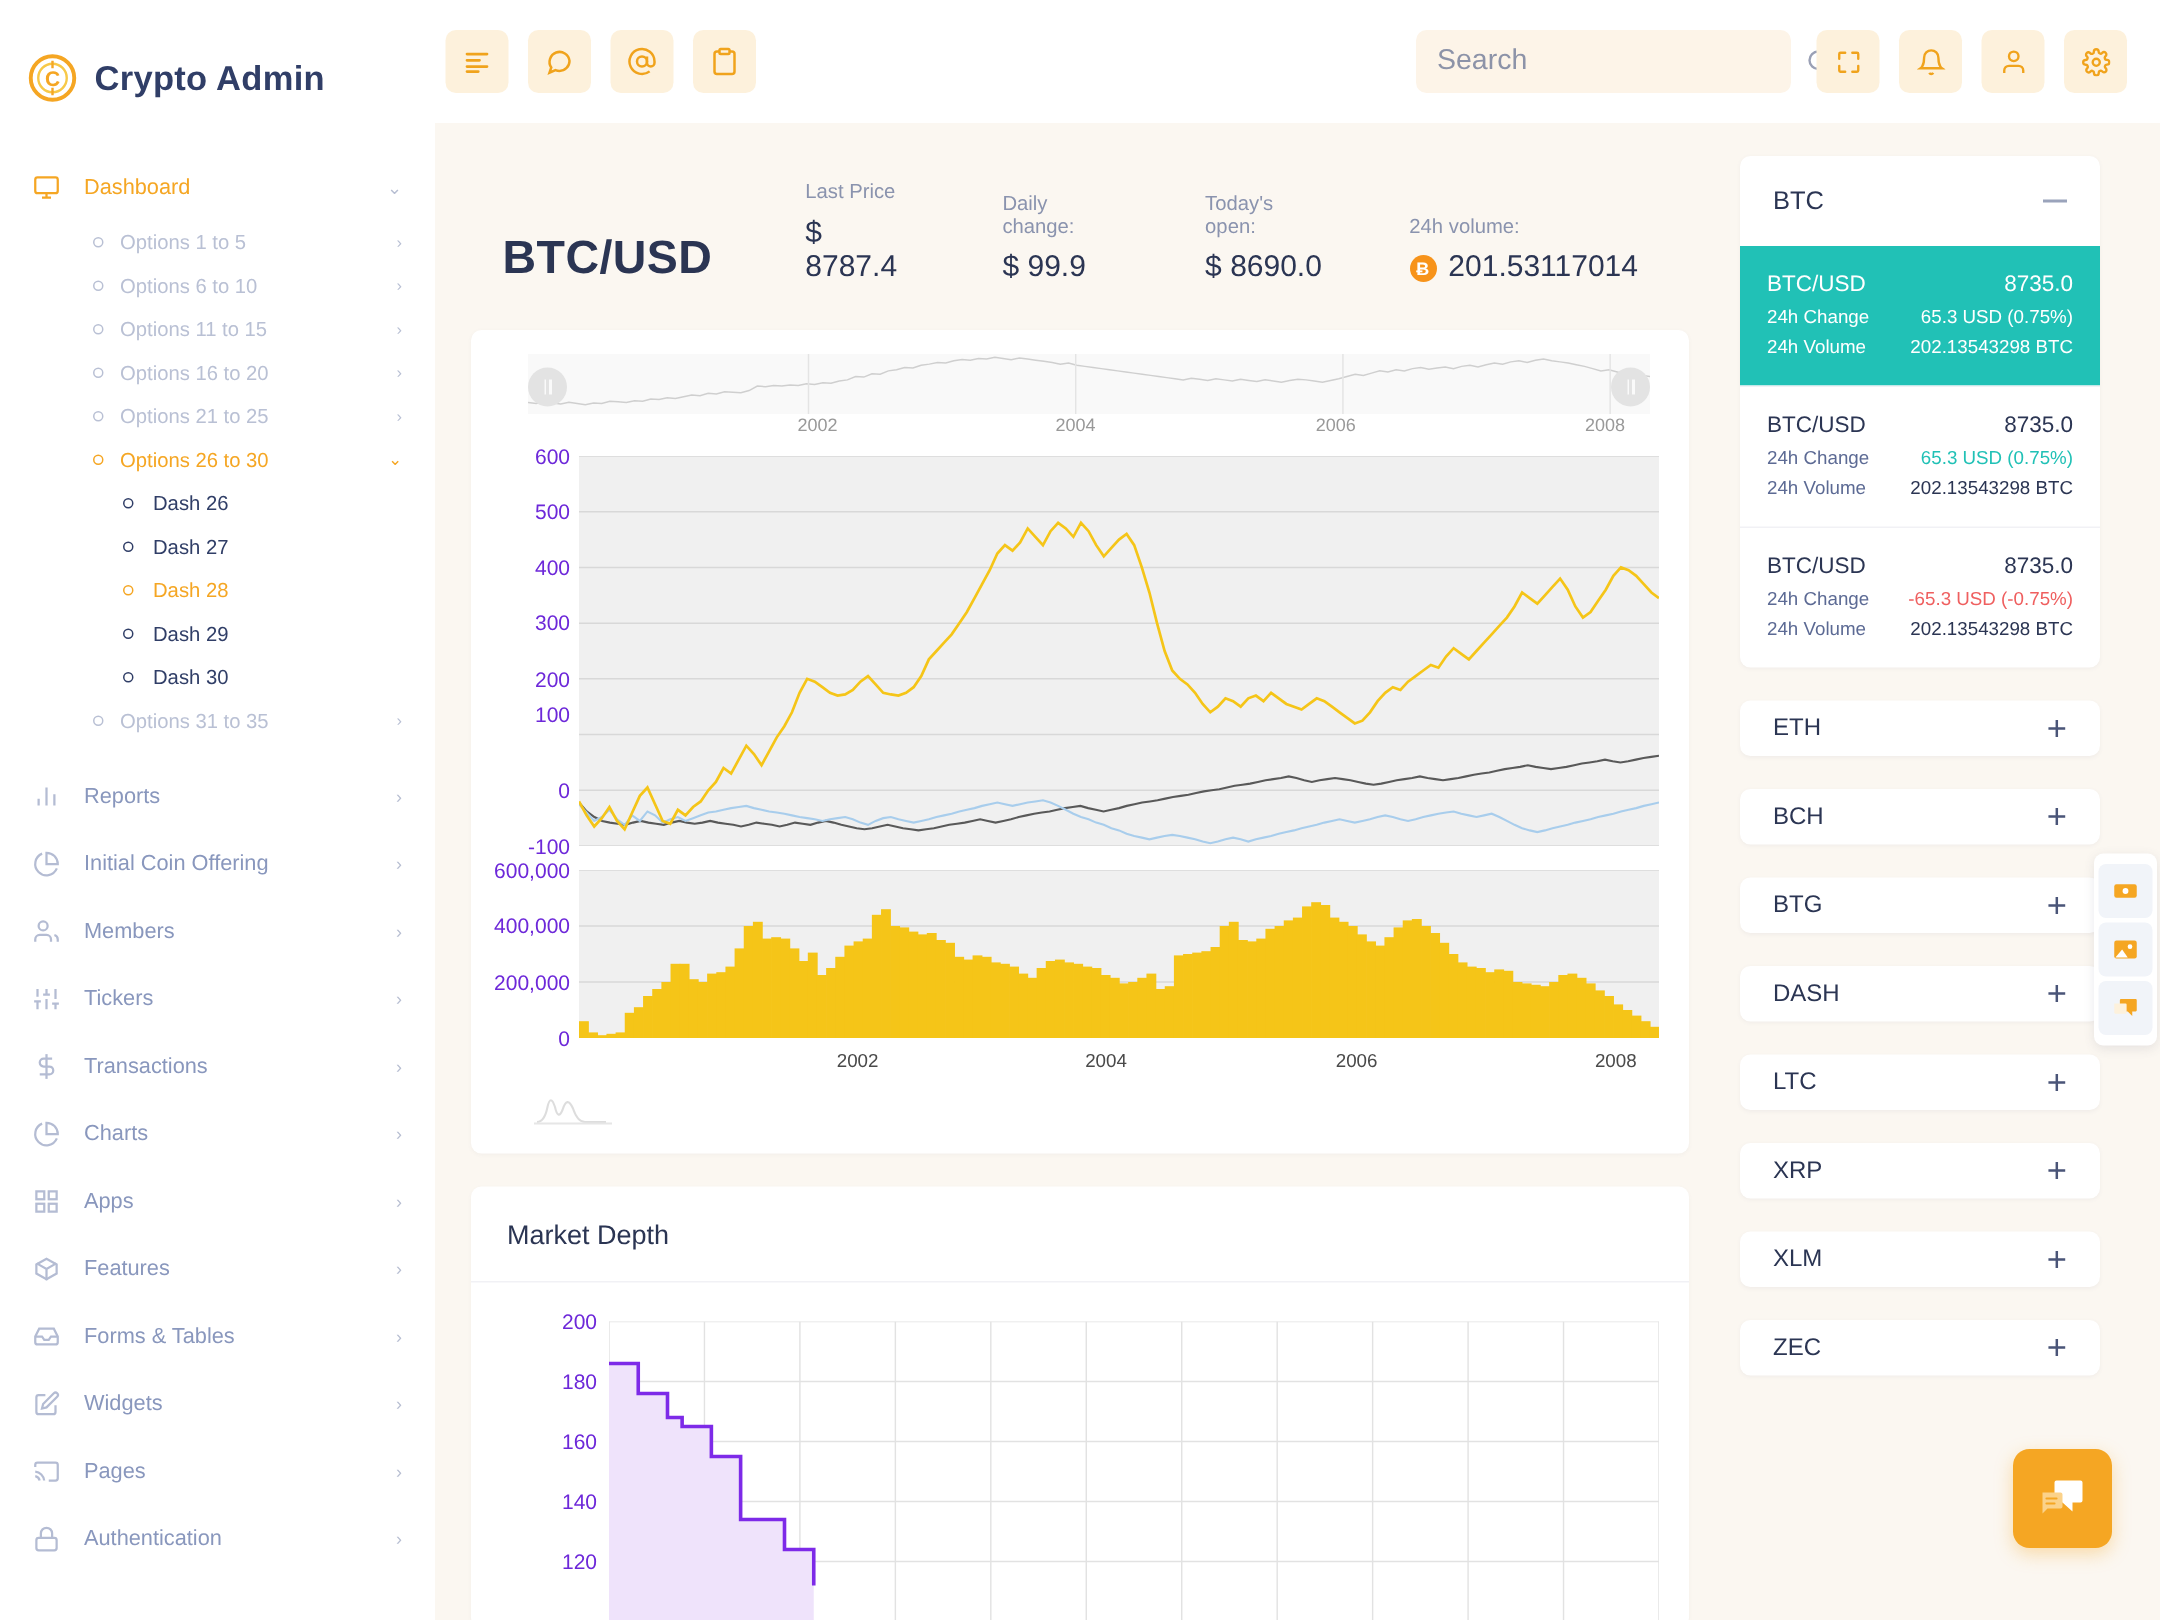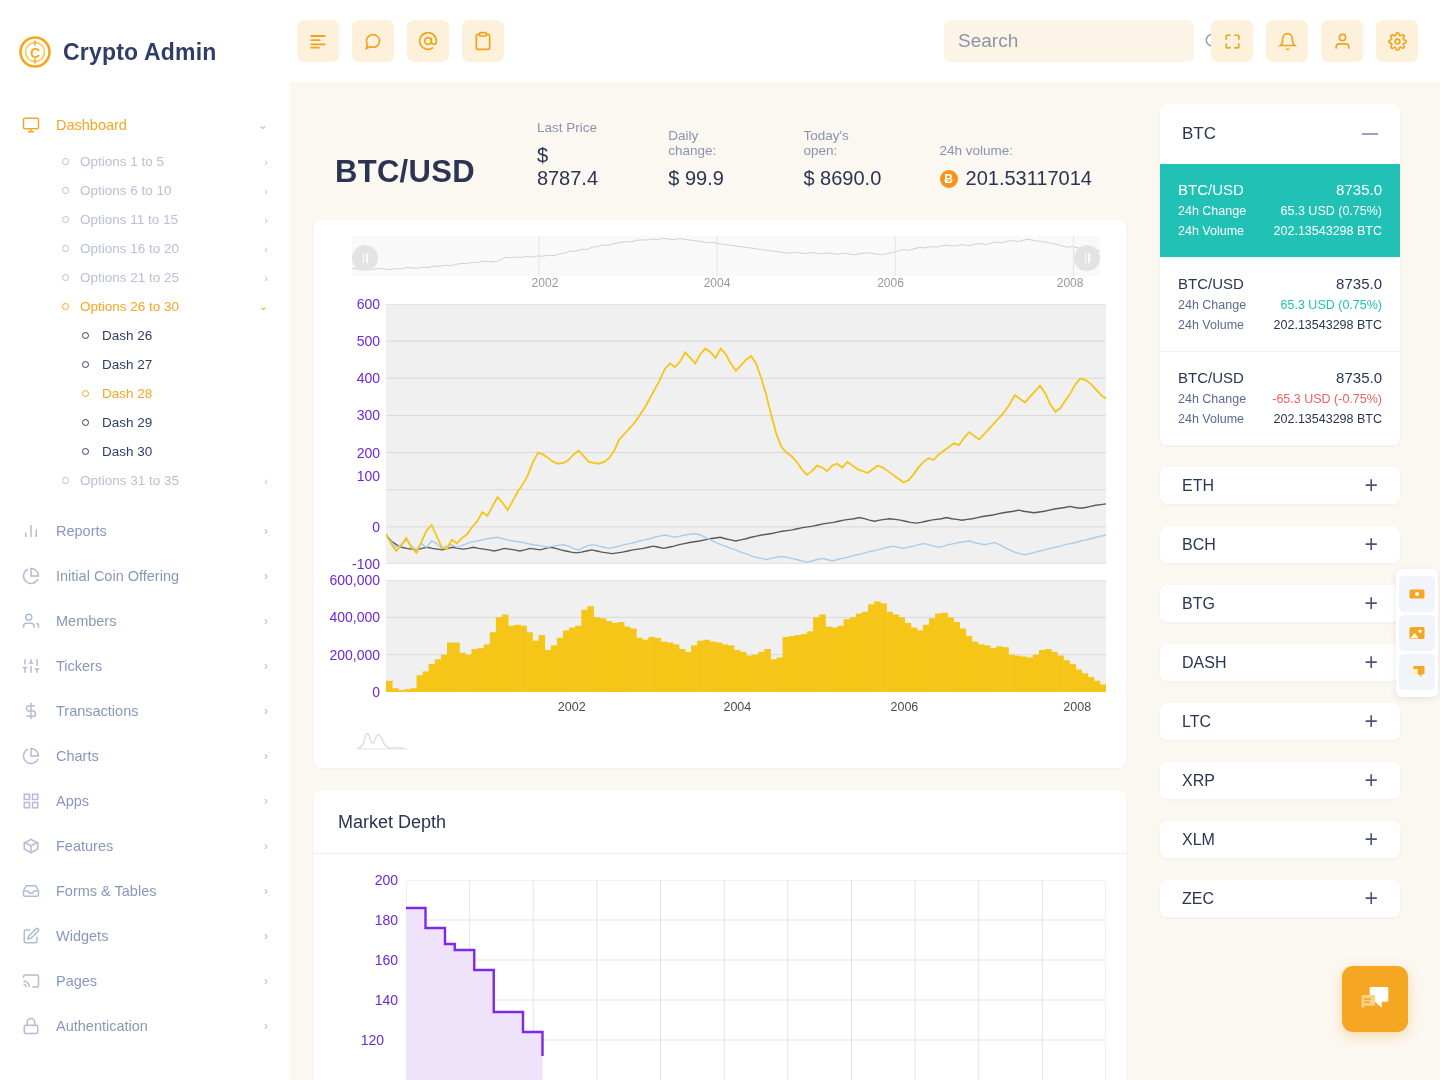--- a/index.html
+++ b/index.html
@@ -693,21 +693,21 @@
           <div class="card-head">
             <div class="card-title">Market Depth</div>
           </div>
           <div class="card-body" style="padding-top:26px;height:230px;position:relative">
             <div class="chart-area" style="height:200px;margin-left:10px;">
               <div id="mdYLabels">
                   <div class="ylab" style="top: 0px; left: 14px; width: 40px;">200</div>
                   <div class="ylab" style="top: 40px; left: 14px; width: 40px;">180</div>
                   <div class="ylab" style="top: 80px; left: 14px; width: 40px;">160</div>
                   <div class="ylab" style="top: 120px; left: 14px; width: 40px;">140</div>
-                  <div class="ylab" style="top: 160px; left: 0; width: 40px;">120</div>
+                  <div class="ylab" style="top: 160px; left: 14px; width: 40px;">120</div>
                 </div>
               <svg id="mdSvg" width="100%" height="200" viewBox="0 0 740 200" preserveAspectRatio="none" style="position:absolute;left:62px;top:0;width:calc(100% - 62px)">
                 <g id="mdGrid" stroke="#e2e2e2" stroke-width="1">
                     <line x1="0" x2="740" y1="0" y2="0"></line>
                     <line x1="0" x2="740" y1="40" y2="40"></line>
                     <line x1="0" x2="740" y1="80" y2="80"></line>
                     <line x1="0" x2="740" y1="120" y2="120"></line>
                     <line x1="0" x2="740" y1="160" y2="160"></line>
                     <line x1="0" x2="0" y1="0" y2="200"></line>
                     <line x1="67.27272727272728" x2="67.27272727272728" y1="0" y2="200"></line>

